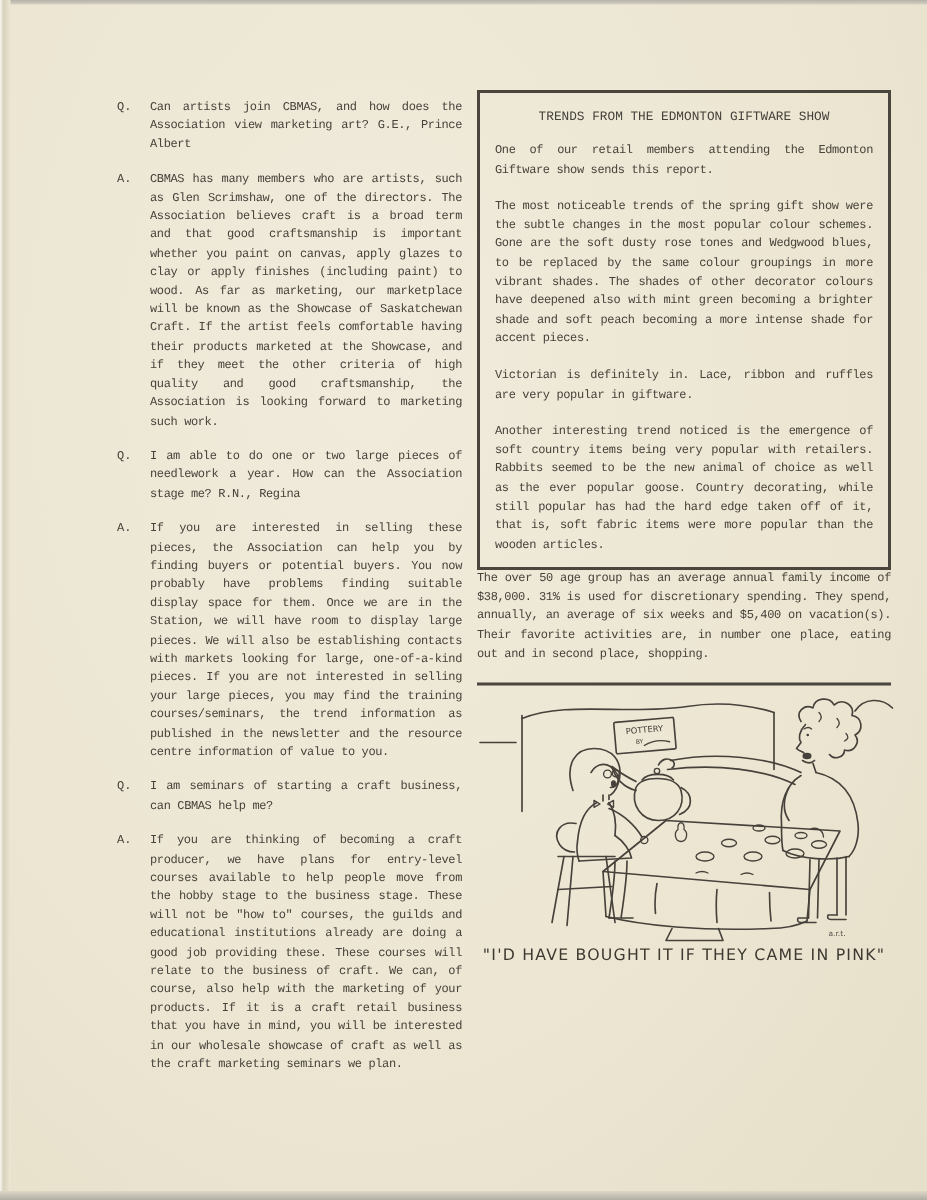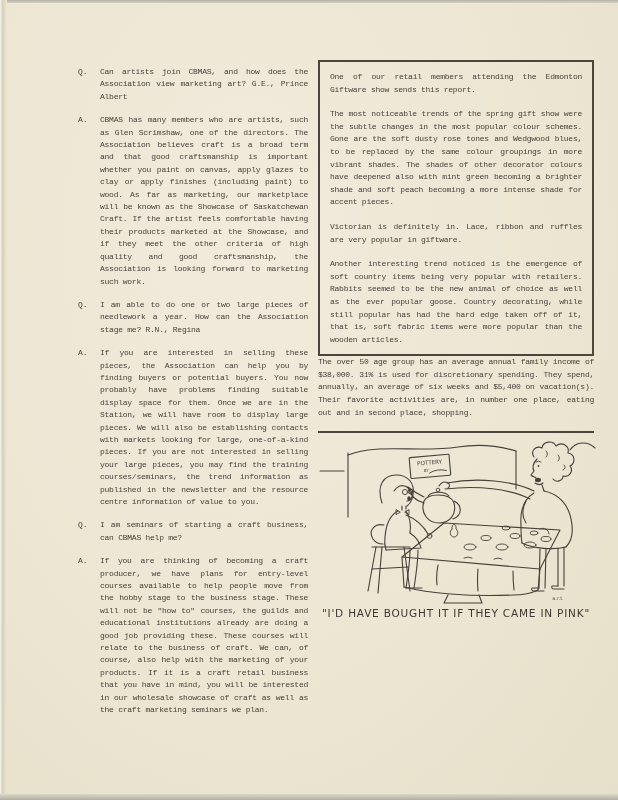--- a/index.html
+++ b/index.html
@@ -87,20 +87,21 @@
       <div class="qa-text">I am seminars of starting a craft business, can CBMAS help me?</div>
     </div>
     <div class="qa-item">
       <div class="qa-label">A.</div>
       <div class="qa-text">If you are thinking of becoming a craft producer, we have plans for entry-level courses available to help people move from the hobby stage to the business stage.  These will not be "how to" courses, the guilds and educational institutions already are doing a good job providing these.  These courses will relate to the business of craft.  We can, of course, also help with the marketing of your products.  If it is a craft retail business that you have in mind, you will be interested in our wholesale showcase of craft as well as the craft marketing seminars we plan.</div>
     </div>
   </div>
 
   <div class="right-col">
     <div class="trends-box">
+      <div class="box-title">TRENDS FROM THE EDMONTON GIFTWARE SHOW</div>
       <p>One of our retail members attending the Edmonton Giftware show sends this report.</p>
       <p>The most noticeable trends of the spring gift show were the subtle changes in the most popular colour schemes.  Gone are the soft dusty rose tones and Wedgwood blues, to be replaced by the same colour groupings in more vibrant shades.  The shades of other decorator colours have deepened also with mint green becoming a brighter shade and soft peach becoming a more intense shade for accent pieces.</p>
       <p>Victorian is definitely in.  Lace, ribbon and ruffles are very popular in giftware.</p>
       <p>Another interesting trend noticed is the emergence of soft country items being very popular with retailers.  Rabbits seemed to be the new animal of choice as well as the ever popular goose.  Country decorating, while still popular has had the hard edge taken off of it, that is, soft fabric items were more popular than the wooden articles.</p>
     </div>
 
     <div class="dyk">
       <p>The over 50 age group has an average annual family income of $38,000.  31% is used for discretionary spending.  They spend, annually, an average of six weeks and $5,400 on vacation(s).  Their favorite activities are, in number one place, eating out and in second place, shopping.</p>
     </div>
 

